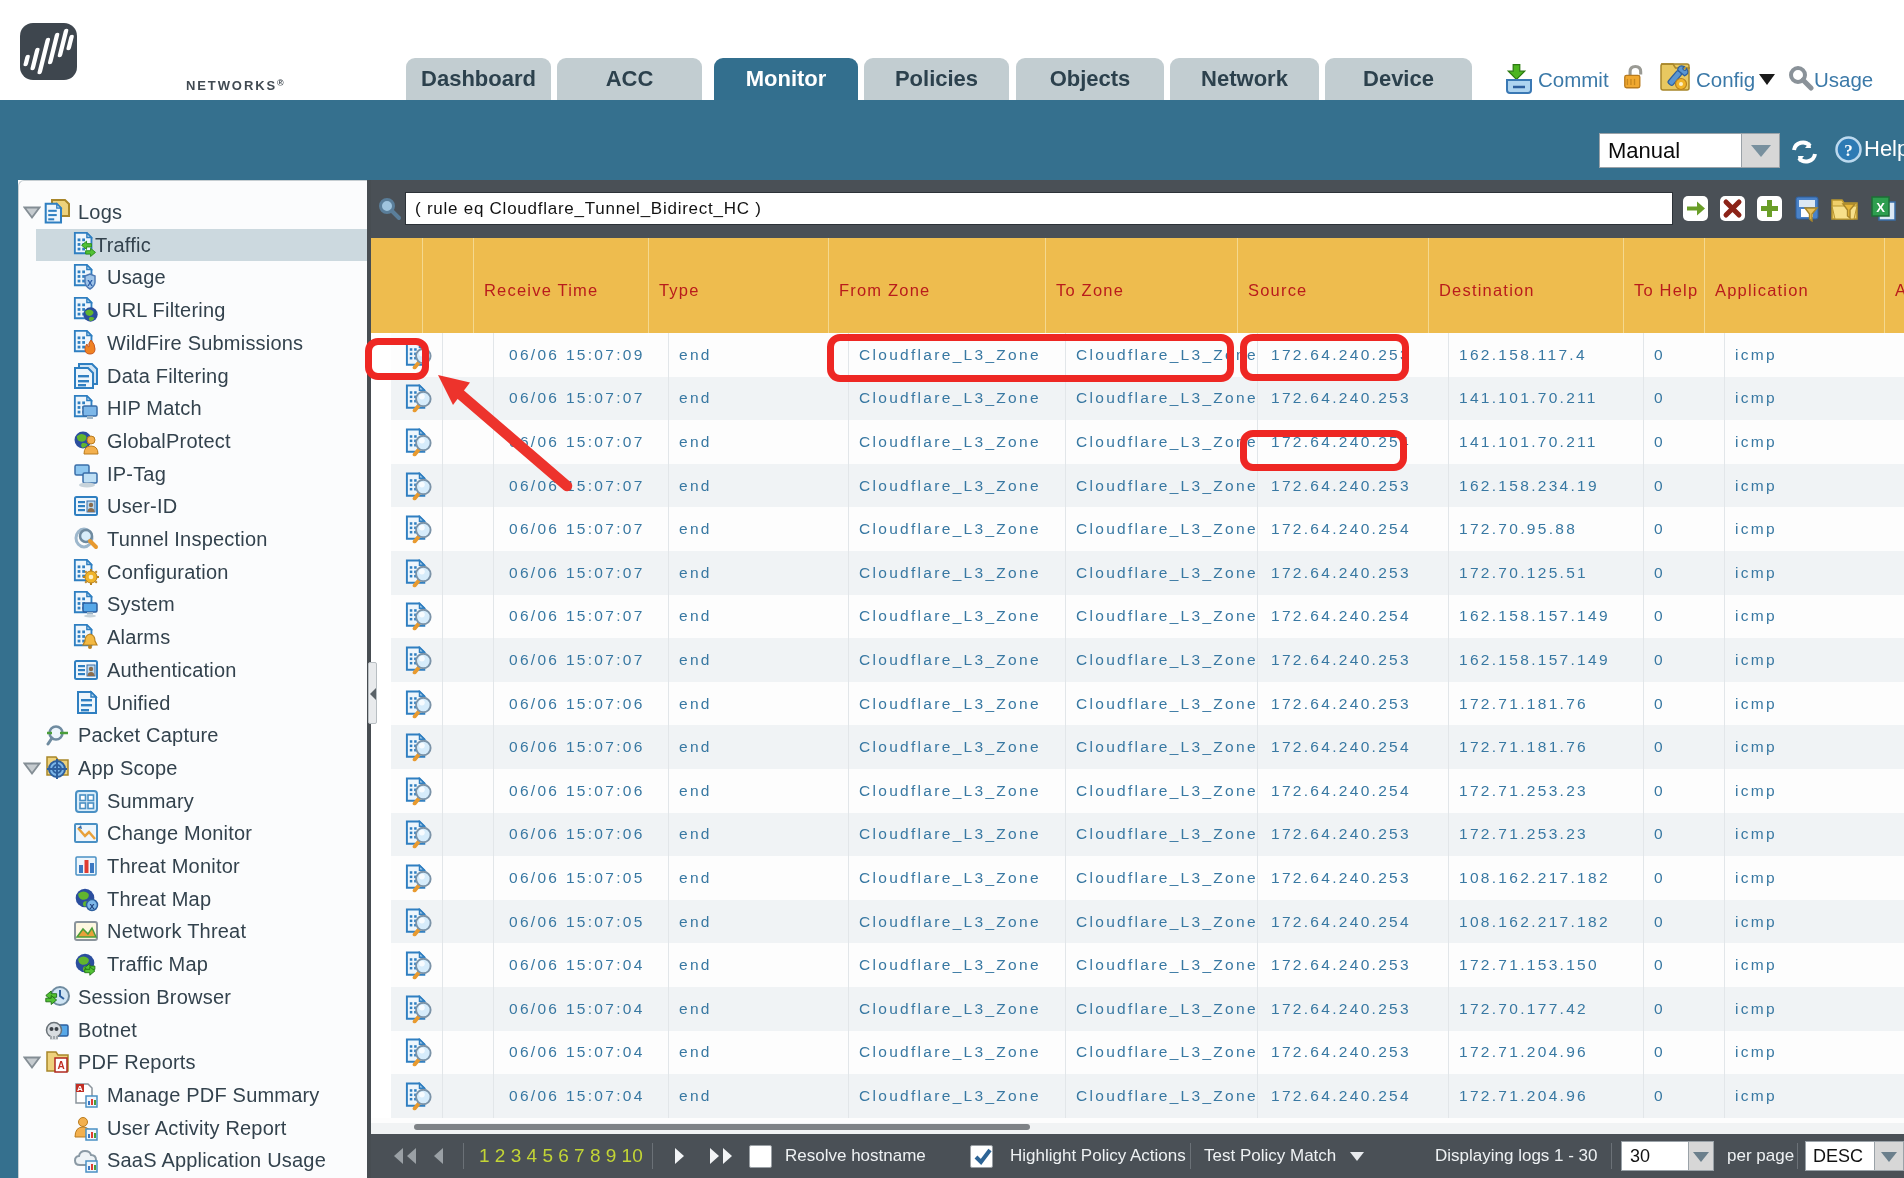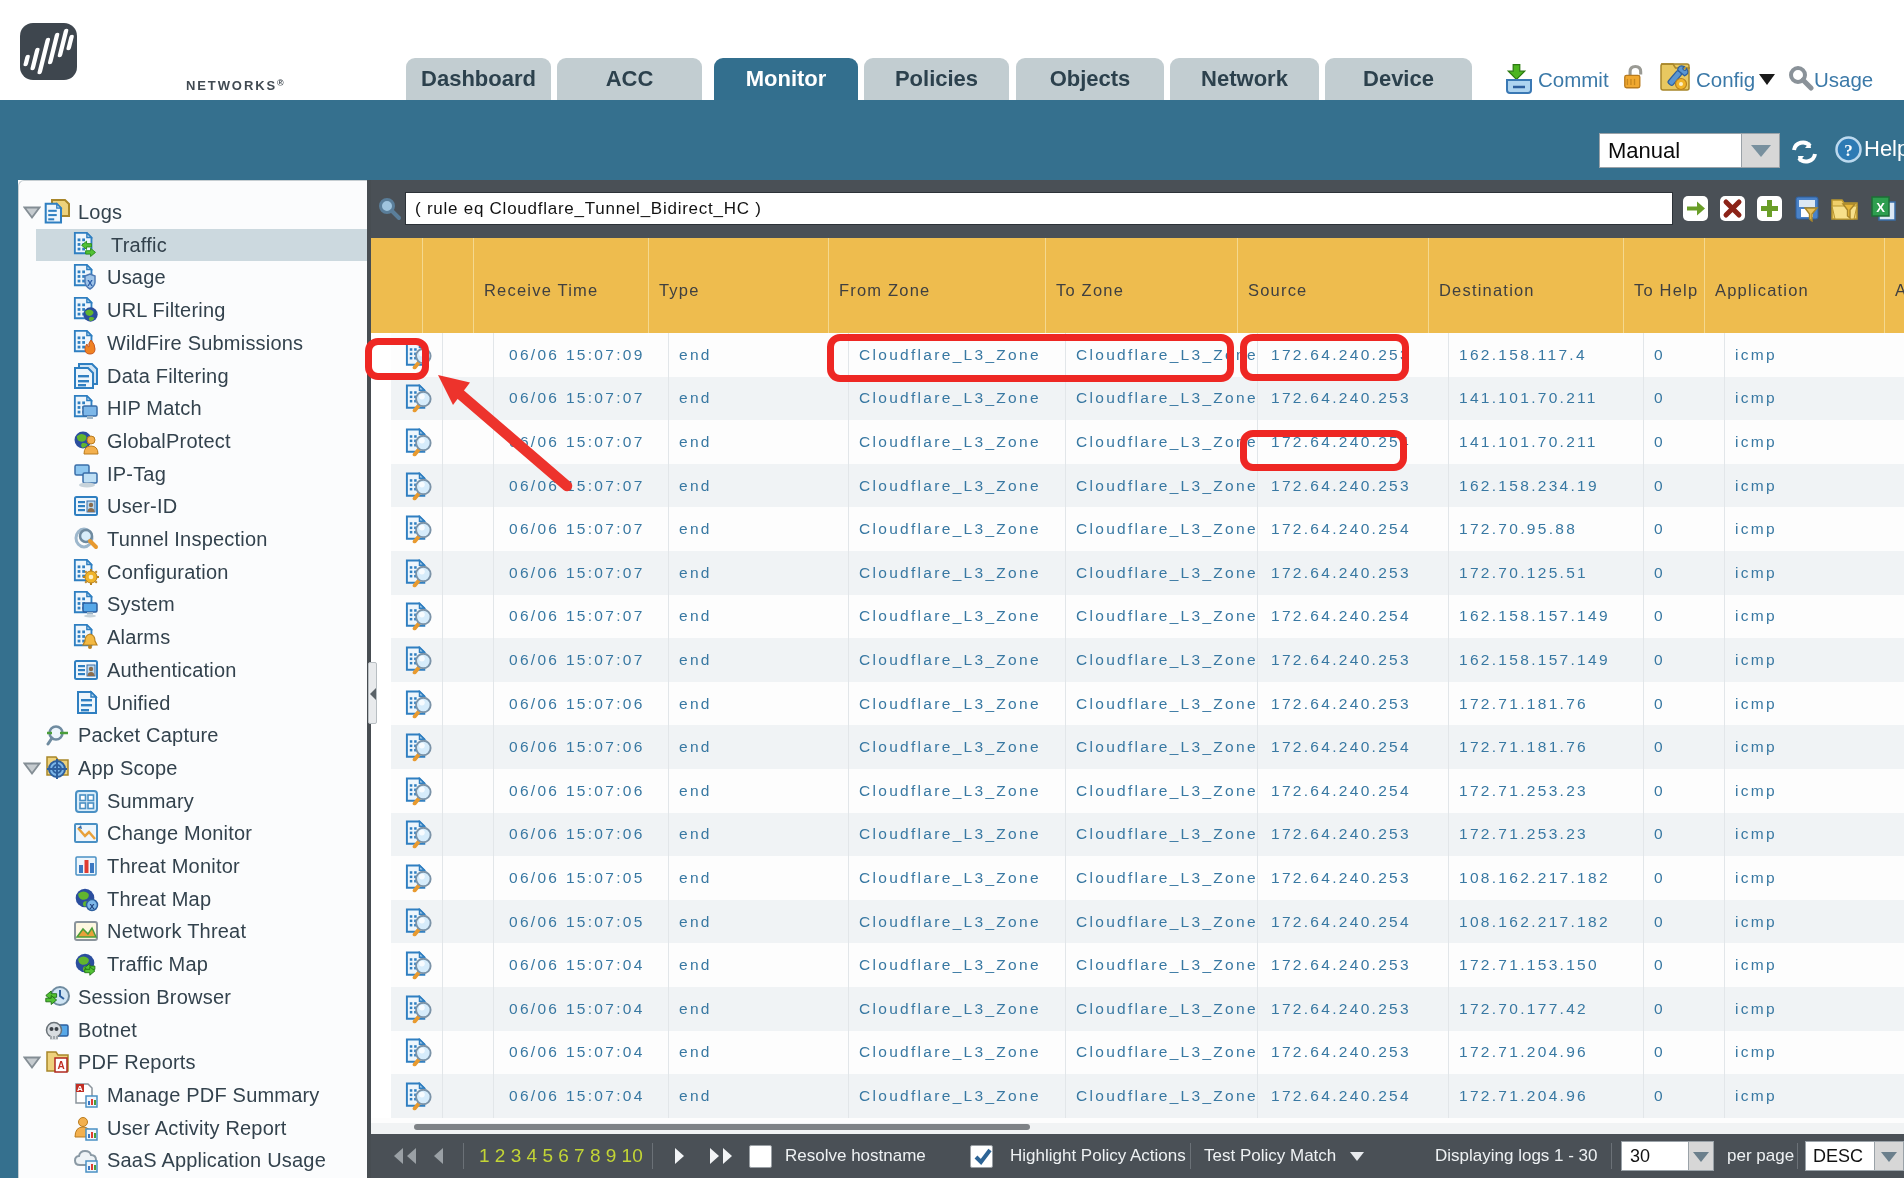--- a/index.html
+++ b/index.html
@@ -10,21 +10,21 @@
 .tab.act{background:#336f8e;color:#fff}
 .toplink{position:absolute;top:63px;height:34px;font-size:20.5px;color:#3b79a8;line-height:34px}
 #side{left:18px;top:180px;width:349px;height:998px;background:#fbfcfd;border-radius:6px 0 0 0;border-top:1px solid #c6ced2;border-left:1px solid #c6ced2}
 .sitem{position:absolute;height:33px;line-height:33px;font-size:20px;letter-spacing:0.2px;color:#33424d;white-space:nowrap}
 .sicon{position:absolute;width:27px;height:27px}
 #divider{left:367px;top:180px;width:4px;height:998px;background:#474d52}
 #fbar{left:371px;top:180px;width:1533px;height:58px;background:#4a5056}
 #finput{left:405px;top:192px;width:1268px;height:33px;background:#fff;border:1px solid #2c3238;font-size:17px;letter-spacing:0.75px;color:#111;line-height:31px;padding-left:9px}
 .fbtn{position:absolute;top:196px;width:25px;height:25px;background:#fff;border-radius:5px;text-align:center}
 #thead{left:371px;top:238px;width:1533px;height:95px;background:#eebc4e}
-.hcell{position:absolute;top:238px;height:95px;border-left:1px solid #f4d88e;color:#404040;font-size:16.5px;letter-spacing:1.2px;line-height:104px;padding-left:10px;white-space:nowrap}
+.hcell{position:absolute;top:238px;height:95px;border-left:1px solid #f4d88e;color:#b91c1c;font-size:16.5px;letter-spacing:1.2px;line-height:104px;padding-left:10px;white-space:nowrap}
 .row{position:absolute;left:391px;width:1533px;height:44px}
 .cell{position:absolute;top:0;height:100%;border-left:1px solid #e2e6e9;font-size:15.5px;letter-spacing:2.3px;color:#3878a2;padding-left:10px;white-space:nowrap;display:flex;align-items:center}
 #bbar{left:371px;top:1134px;width:1533px;height:44px;background:#4a5056;color:#eef1f3;font-size:17px}
 .bsep{position:absolute;top:1143px;width:1px;height:26px;background:#6b7177}
 .bitem{position:absolute;top:1134px;height:44px;line-height:44px;white-space:nowrap;color:#eef1f3;font-size:17px}
 #hscroll{left:371px;top:1123px;width:1533px;height:11px;background:#f1f3f4}
 #hthumb{left:414px;top:1124px;width:616px;height:6px;background:#7e8286;border-radius:3px}
 .redbox{position:absolute;border:7px solid #ee2723;border-radius:13px;z-index:30}
 </style></head><body>
 
@@ -159,21 +159,21 @@
     </svg></div>
 <div class="sitem" style="left:78px;top:196.0px">Logs</div>
 <div class="abs" style="left:36px;top:229.2px;width:331px;height:32px;background:#ccd9df"></div>
 <div class="sicon" style="left:73px;top:231.7px"><svg width="27" height="27" viewBox="0 0 27 27">
       <use href="#doc" width="24" height="24"></use>
       <g stroke="#2e8f1f" stroke-width="1.2" fill="#52c234">
         <path d="M14 13 l-6 0 0 -3 -6 5 6 5 0 -3 6 0z" transform="translate(7,1) scale(0.82)"></path>
         <path d="M2 18 l6 0 0 -3 6 5 -6 5 0 -3 -6 0z" transform="translate(11,4) scale(0.82)"></path>
       </g>
     </svg></div>
-<div class="sitem" style="left:111px;top:228.7px">Traffic</div>
+<div class="sitem" style="left:95px;top:228.7px">Traffic</div>
 <div class="sicon" style="left:73px;top:264.4px"><svg width="27" height="27" viewBox="0 0 27 27">
       <use href="#doc" width="24" height="24"></use>
       <path d="M12 12 l5 -2 5 2 0 6 q0 4 -5 7 q-5 -3 -5 -7z" fill="#9fc4e8" stroke="#4d79b4" stroke-width="1.5"></path>
       <text x="17" y="22" font-size="10" font-weight="bold" fill="#2b5ca8" text-anchor="middle" font-family="Liberation Sans">x</text>
     </svg></div>
 <div class="sitem" style="left:107px;top:261.4px">Usage</div>
 <div class="sicon" style="left:73px;top:297.1px"><svg width="27" height="27" viewBox="0 0 27 27">
       <use href="#doc" width="24" height="24"></use>
       <use href="#globe" x="9" y="9" width="17" height="17"></use>
     </svg></div>

